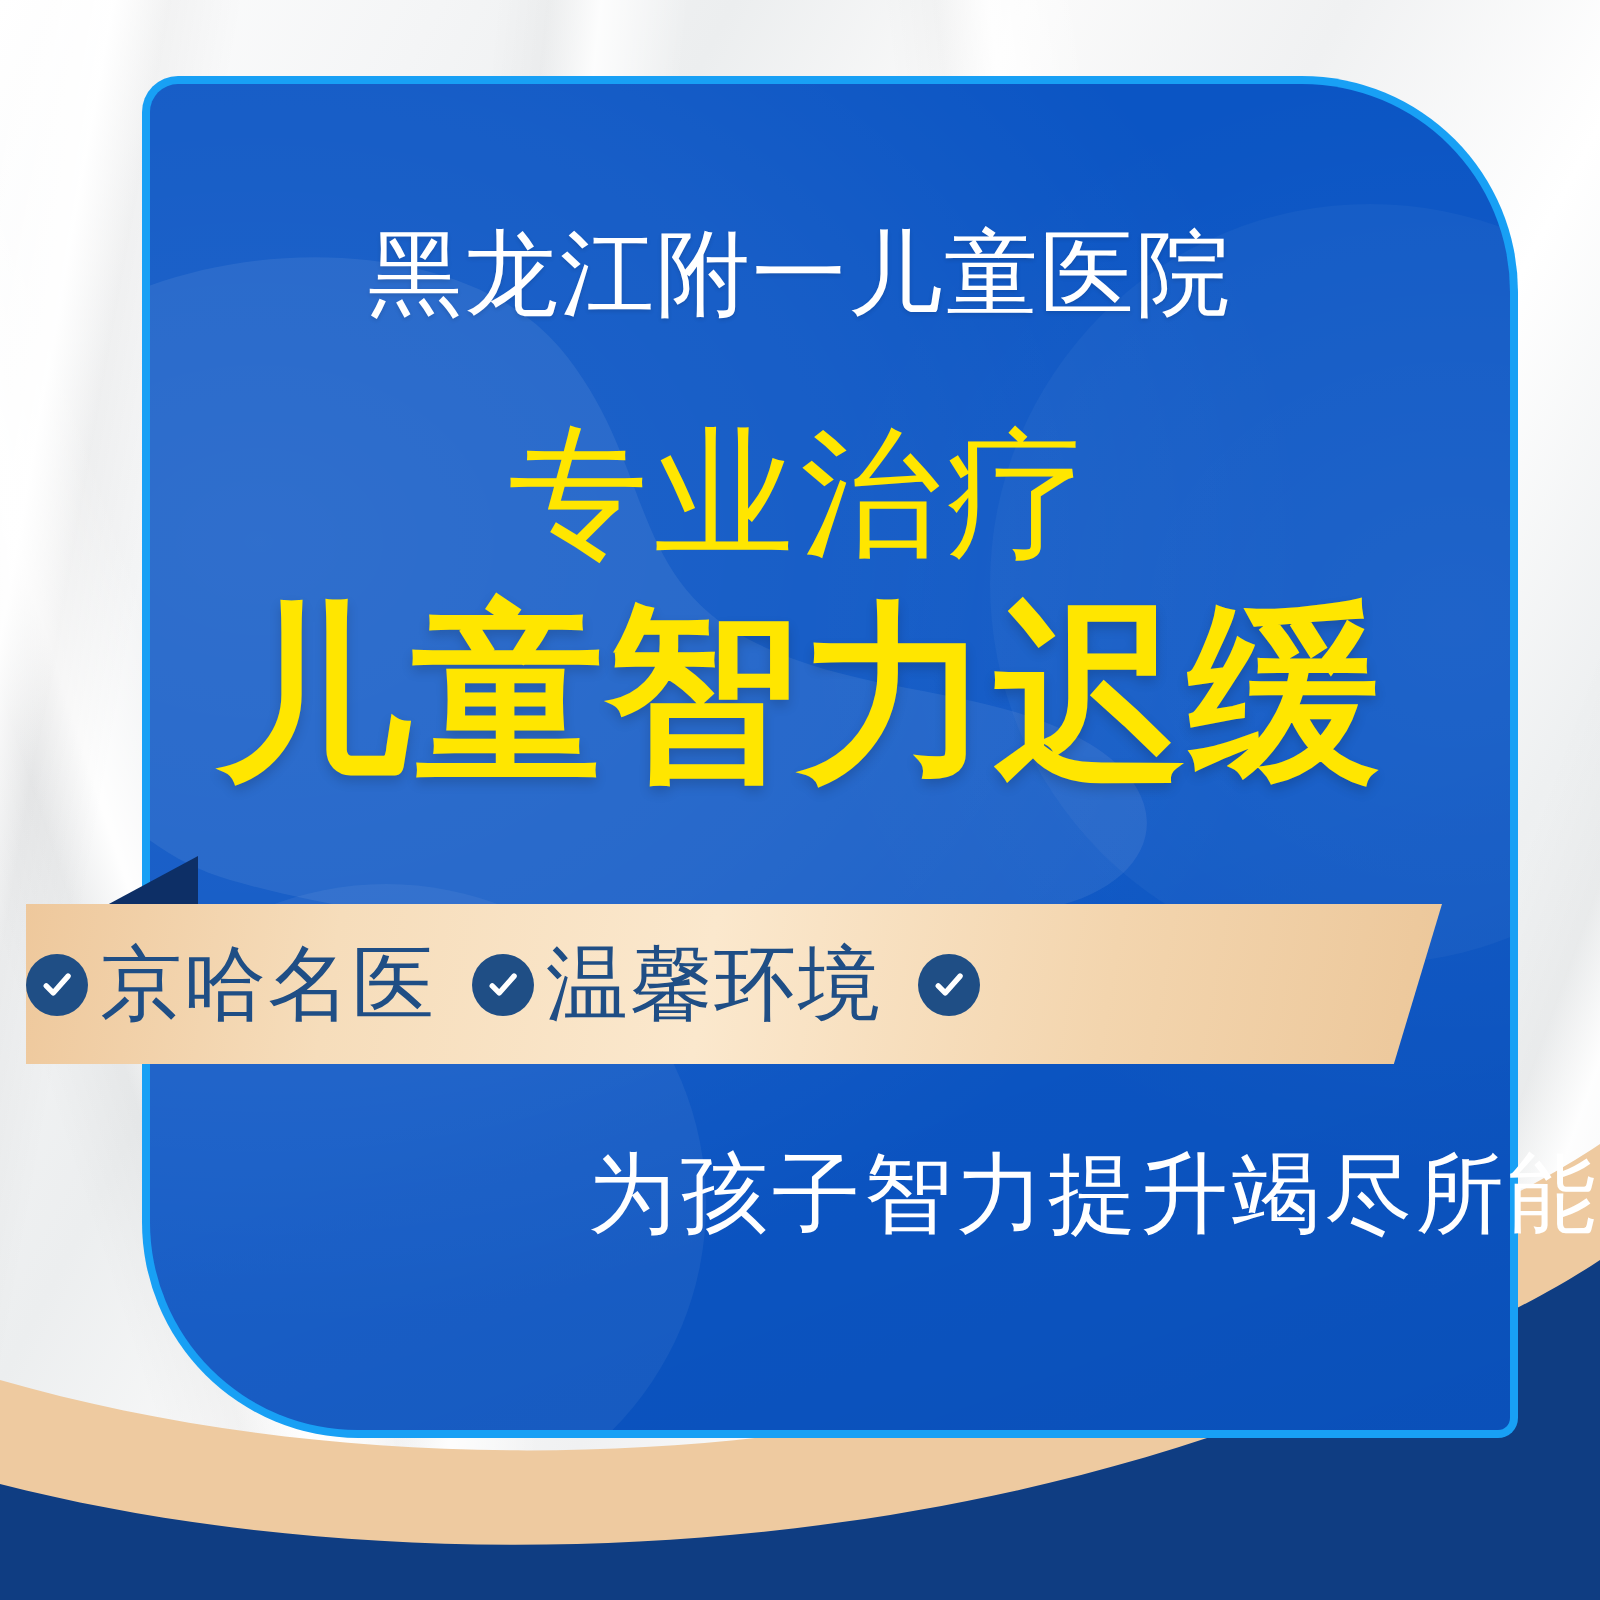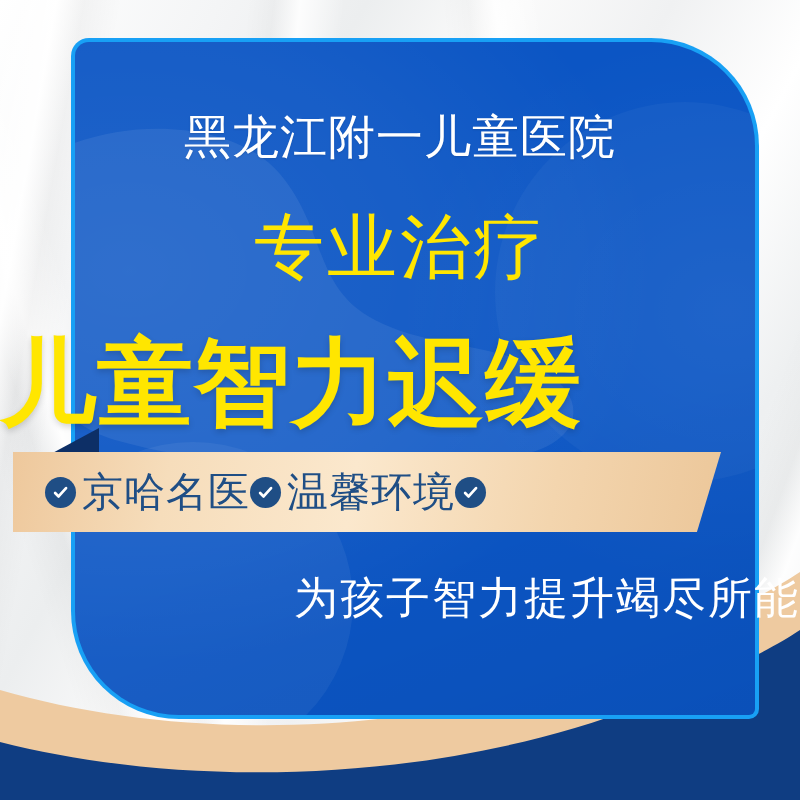--- a/index.html
+++ b/index.html
@@ -93,28 +93,28 @@
     font-weight: 500;
     letter-spacing: 3px;
     line-height: 1;
     white-space: nowrap;
   }
 
   .main-head {
     position: absolute;
     top: 300px;
     left: 0; right: 0;
+    text-align: center;
     color: #ffe600;
     font-size: 96px;
     font-weight: 700;
     letter-spacing: 1px;
     line-height: 1;
     white-space: nowrap;
     text-shadow: 0 3px 6px rgba(0,0,0,.16);
-    margin-top: 35px;
   }
 
   .foot-line {
     position: absolute;
     top: 576px;
     left: 0; right: 0;
     text-align: right;
     color: #ffffff;
     font-size: 44px;
     font-weight: 400;
@@ -148,21 +148,21 @@
     width: 708px;
     height: 80px;
     background: linear-gradient(100deg, #eec89c 0%, #f6ddbb 22%, #fbe8cd 48%, #f3d5ae 76%, #ecc79a 100%);
     clip-path: polygon(0% 0%, 100% 0%, 96.6% 100%, 0% 100%);
     display: flex;
     align-items: center;
   }
   .ribbon-items {
     display: flex;
     align-items: center;
-    padding-left: 32px;
+    gap: 18px;
     white-space: nowrap;
   }
   .ribbon-item {
     display: flex;
     align-items: center;
     gap: 6px;
   }
   .check-icon {
     width: 31px;
     height: 31px;

